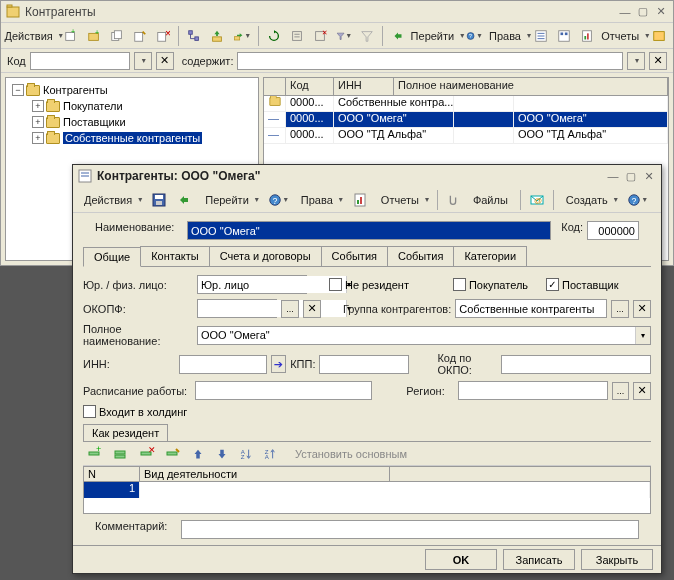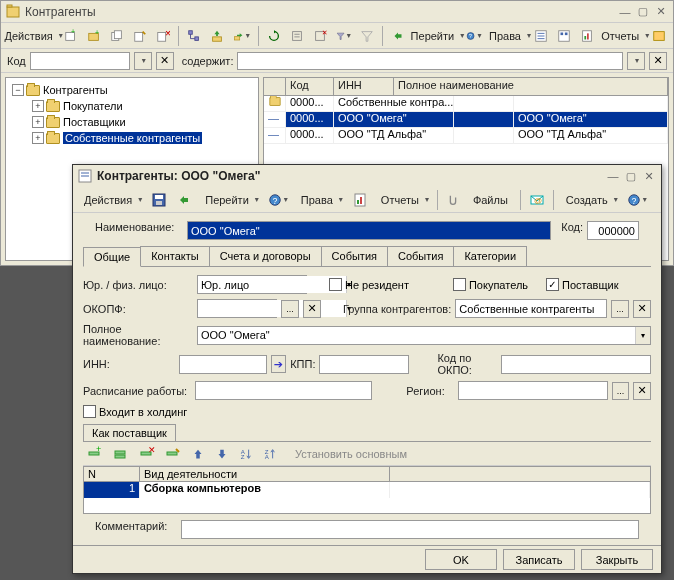--- a/index.html
+++ b/index.html
@@ -480,21 +480,21 @@
     </div>
 
     <div class="frow">
       <label class="checkbox">
         <span class="box"></span>
           <span>Входит в холдинг</span>
       </label>
     </div>
 
     <div class="subtabs">
-      <div class="subtab">Как поставщик</div>
+      <div class="subtab">Как резидент</div>
     </div>
 
     <div class="subtoolbar">
       <span class="tb-btn">
           <svg width="16" height="16" viewBox="0 0 16 16">
             <rect x="2" y="6" width="10" height="3" fill="#8c8" stroke="#393"></rect>
             <text x="9" y="6" font-size="9" fill="#0a0">+</text>
           </svg>
         </span>
       <span class="tb-btn">
@@ -542,29 +542,28 @@
       <span class="tb-text" style="color:#888;margin-left:8px">Установить основным</span>
     </div>
 
     <div class="activity-grid">
       <div class="act-header">
         <div style="width:56px">N</div>
         <div style="width:250px">Вид деятельности</div>
       </div>
       <div class="act-row">
         <div class="act-n">1</div>
-        <div class="act-vid">Сборка компьютеров</div>
         <div class="act-resp"></div>
       </div>
     </div>
   </div>
 
   <div class="form-row" style="position:absolute;bottom:32px;left:0;right:0">
     <span class="form-label" style="width:82px">Комментарий:</span>
     <input class="form-input" style="flex: 1 1 0%;">
   </div>
 
   <div class="dialog-footer">
-    <button class="footer-btn" style="font-weight:normal">OK</button>
+    <button class="footer-btn" style="font-weight:bold">OK</button>
     <button class="footer-btn">Записать</button>
     <button class="footer-btn">Закрыть</button>
   </div>
 </div>
 
 </body></html>

